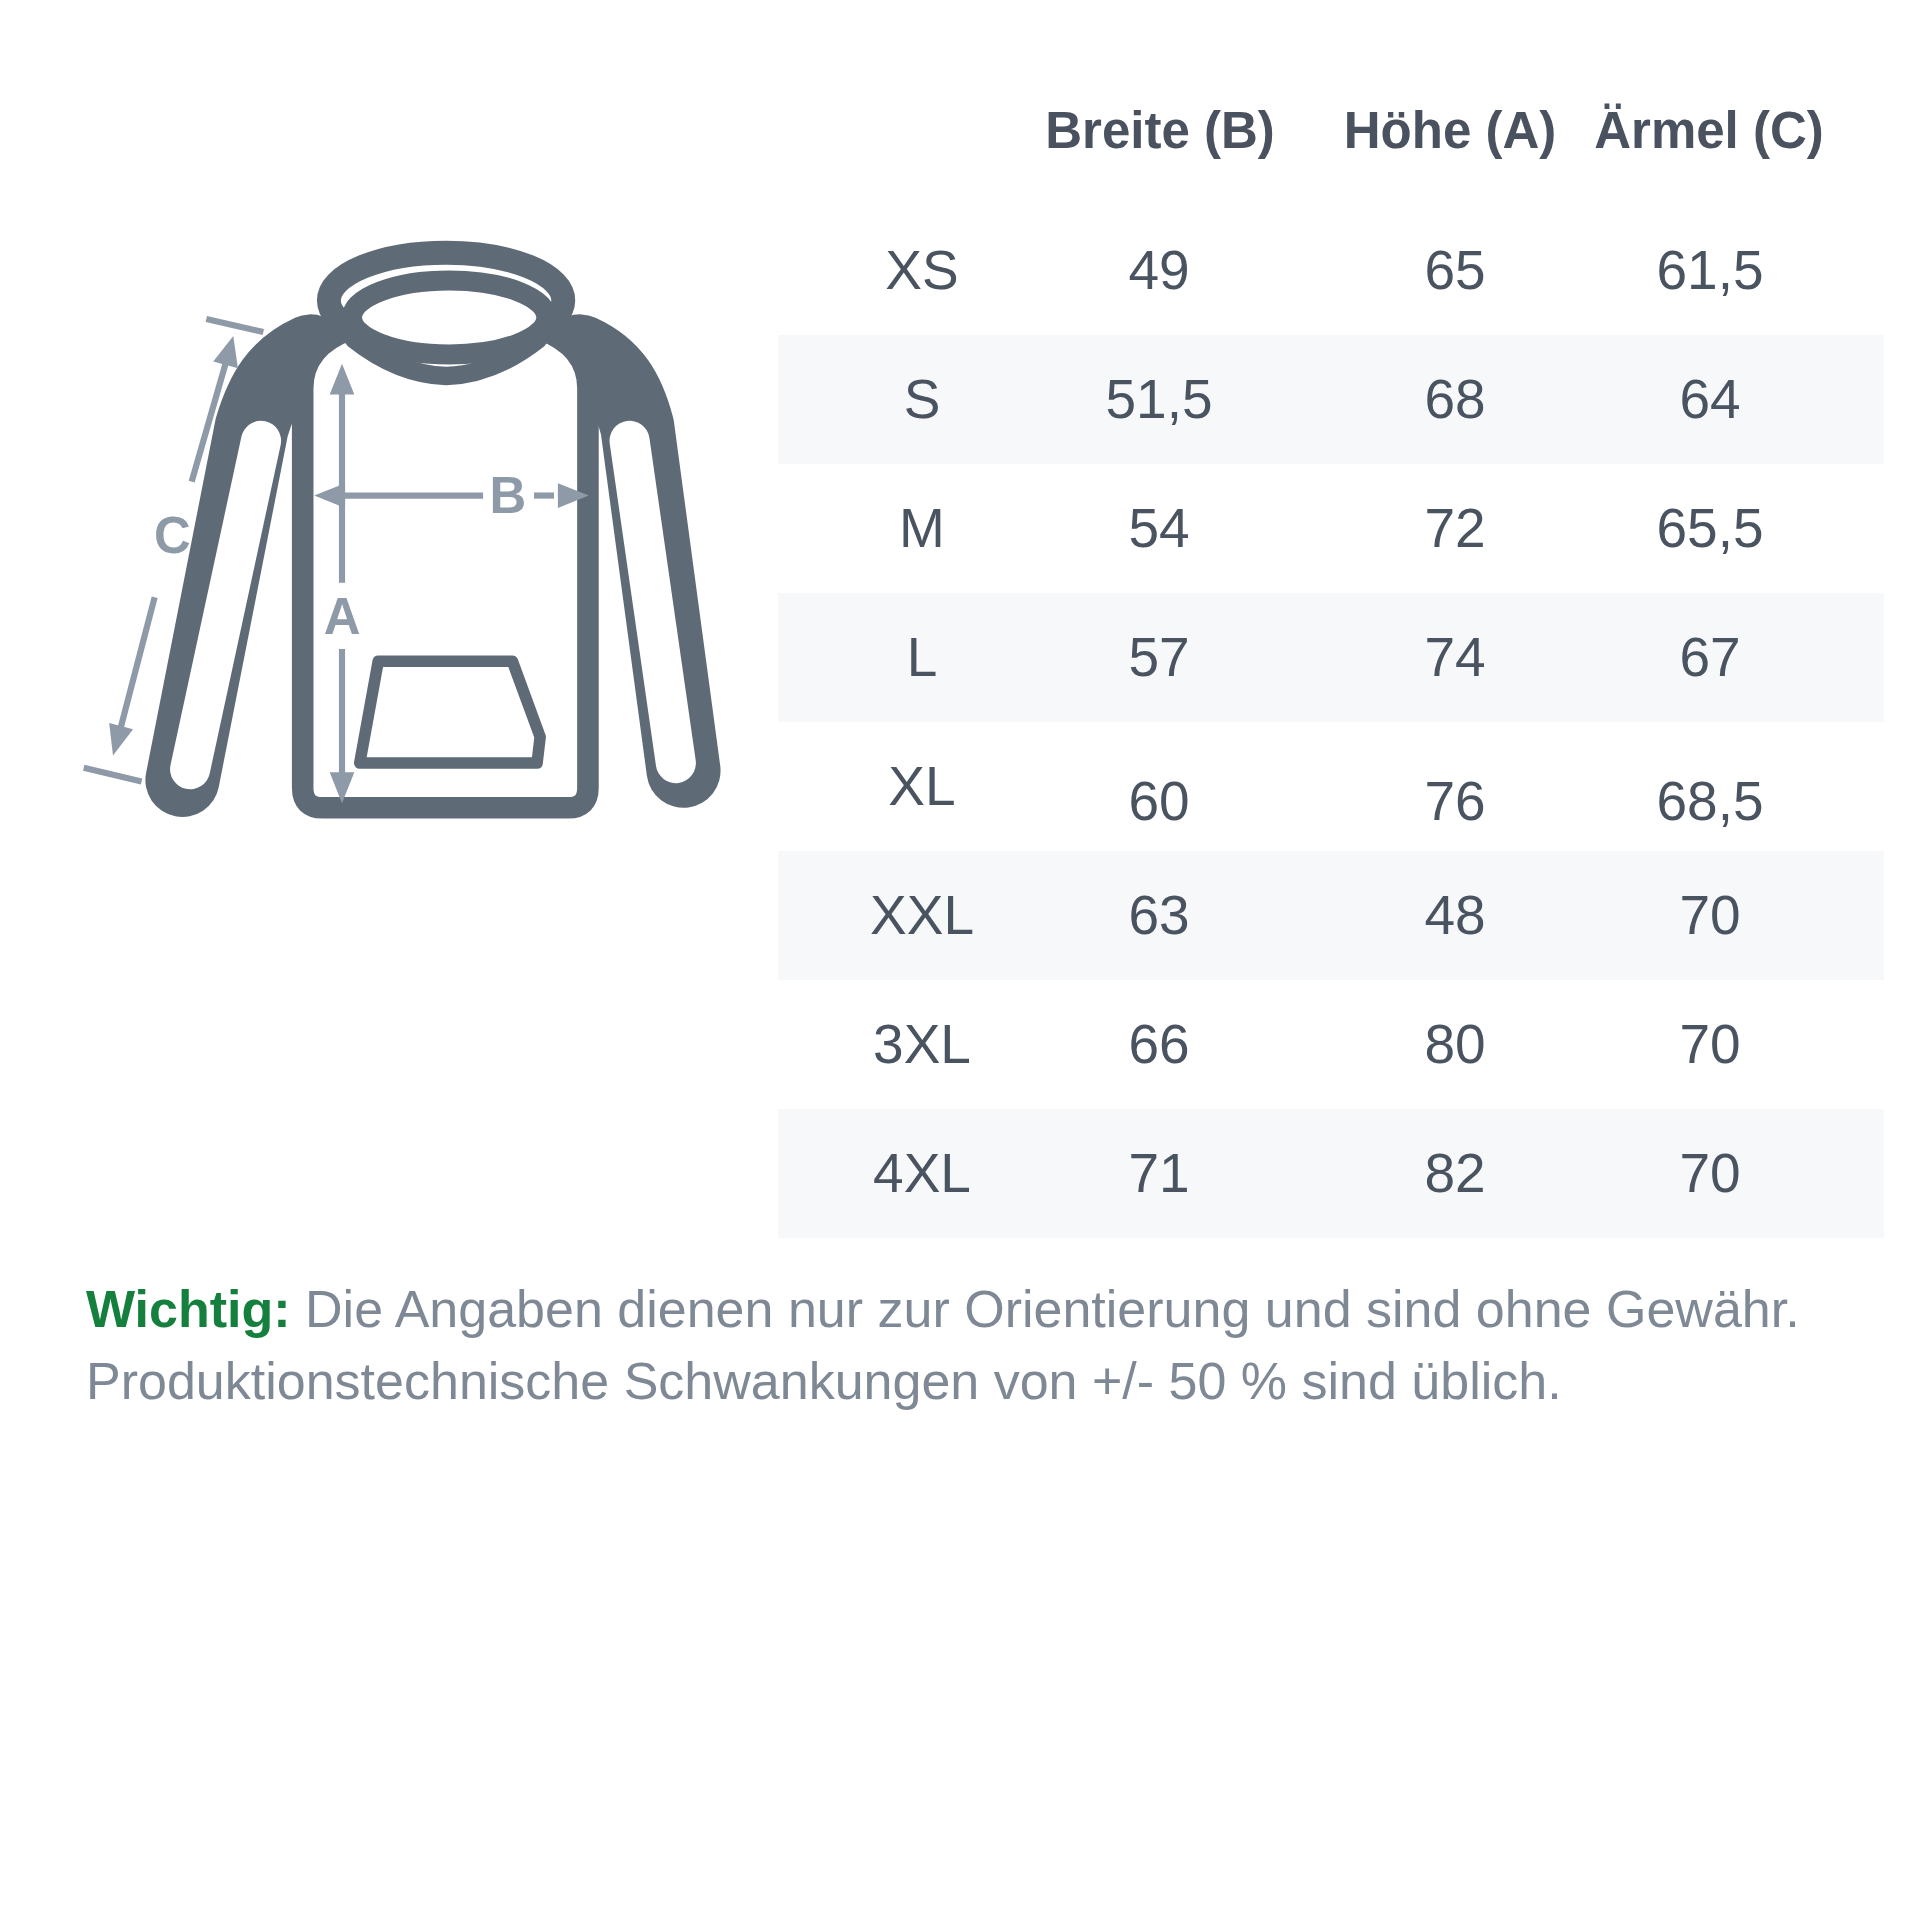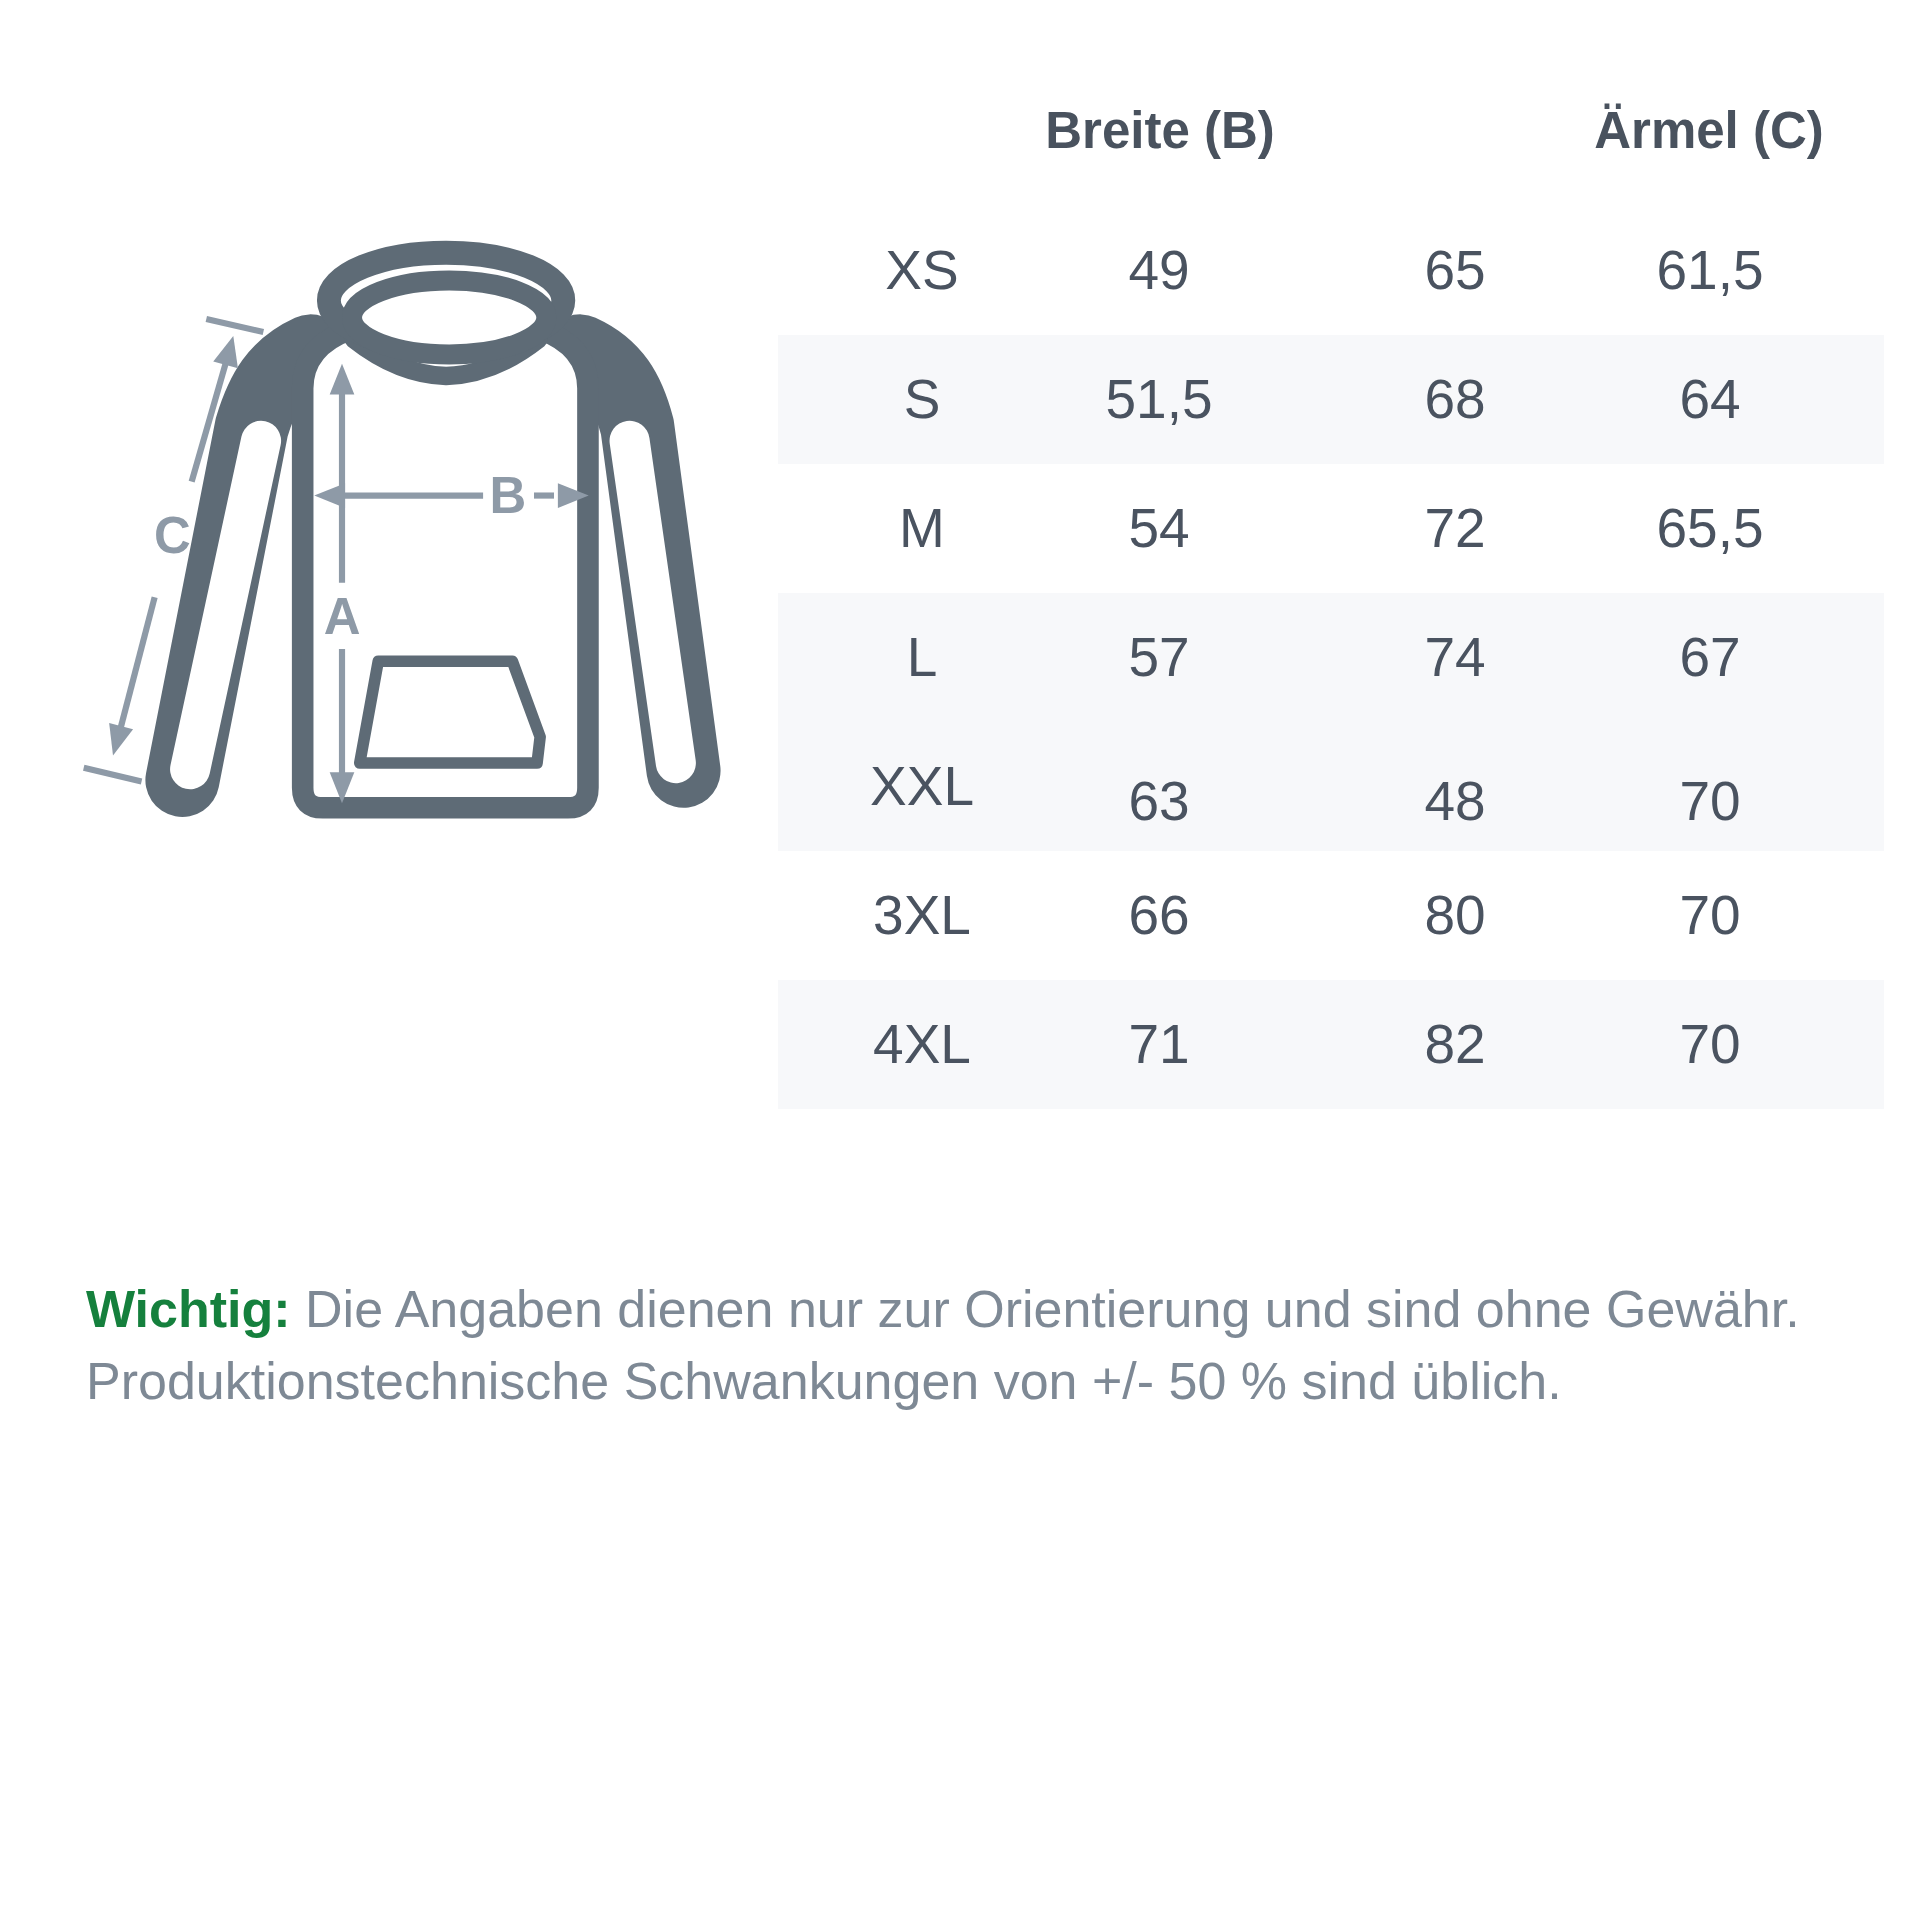--- a/index.html
+++ b/index.html
@@ -44,20 +44,21 @@
     font-size:52px;line-height:72px;color:#7e8995;
   }
   .note b{font-weight:bold;color:#15803d;}
 </style>
 </head>
 <body>
 
 <div class="canvas">
 
   <span class="col-head b">Breite (B)</span>
+  <span class="col-head h">Höhe (A)</span>
   <span class="col-head c">Ärmel (C)</span>
 
   <svg class="diagram" viewBox="0 0 1000 1000">
     <g stroke-linecap="round" stroke-linejoin="round" fill="none">
 
       <path d="M 352,256 C 308,276 290,308 276,354 L 186,812" stroke="#5e6b76" stroke-width="96"></path>
       <path d="M 702,256 C 746,276 764,308 776,354 L 836,800" stroke="#5e6b76" stroke-width="96"></path>
 
       <path d="M 402,228 C 364,242 342,266 342,304 L 342,822 Q 342,848 368,848 L 686,848 Q 712,848 712,822 L 712,304 C 712,266 690,242 652,228 Z" fill="#ffffff" stroke="none"></path>
       <path d="M 402,228 C 364,242 342,266 342,304 L 342,822 Q 342,848 368,848 L 686,848 Q 712,848 712,822 L 712,304 C 712,266 690,242 652,228" stroke="#5e6b76" stroke-width="28"></path>
@@ -123,20 +124,26 @@
     <span class="cell vb">54</span>
     <span class="cell vh">72</span>
     <span class="cell vc">65,5</span>
   </div>
       <div class="row striped">
     <span class="cell size">L</span>
     <span class="cell vb">57</span>
     <span class="cell vh">74</span>
     <span class="cell vc">67</span>
   </div>
+      <div class="row">
+    <span class="cell size">XL</span>
+    <span class="cell vb">60</span>
+    <span class="cell vh">76</span>
+    <span class="cell vc">68,5</span>
+  </div>
       <div class="row striped">
     <span class="cell size">XXL</span>
     <span class="cell vb">63</span>
     <span class="cell vh">48</span>
     <span class="cell vc">70</span>
   </div>
       <div class="row">
     <span class="cell size">3XL</span>
     <span class="cell vb">66</span>
     <span class="cell vh">80</span>

